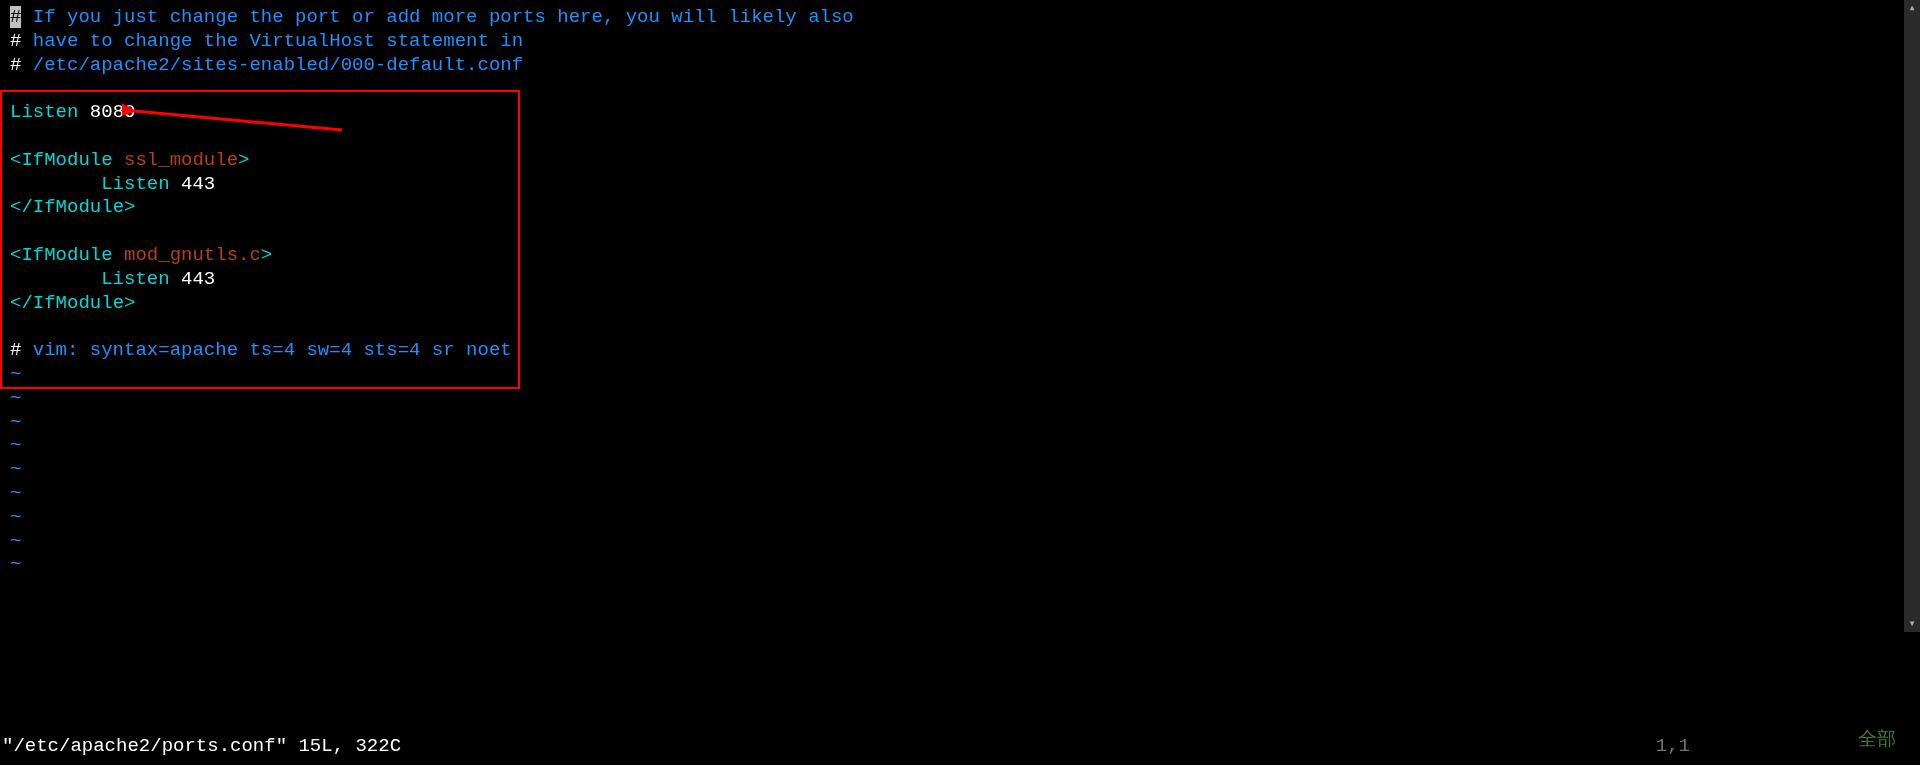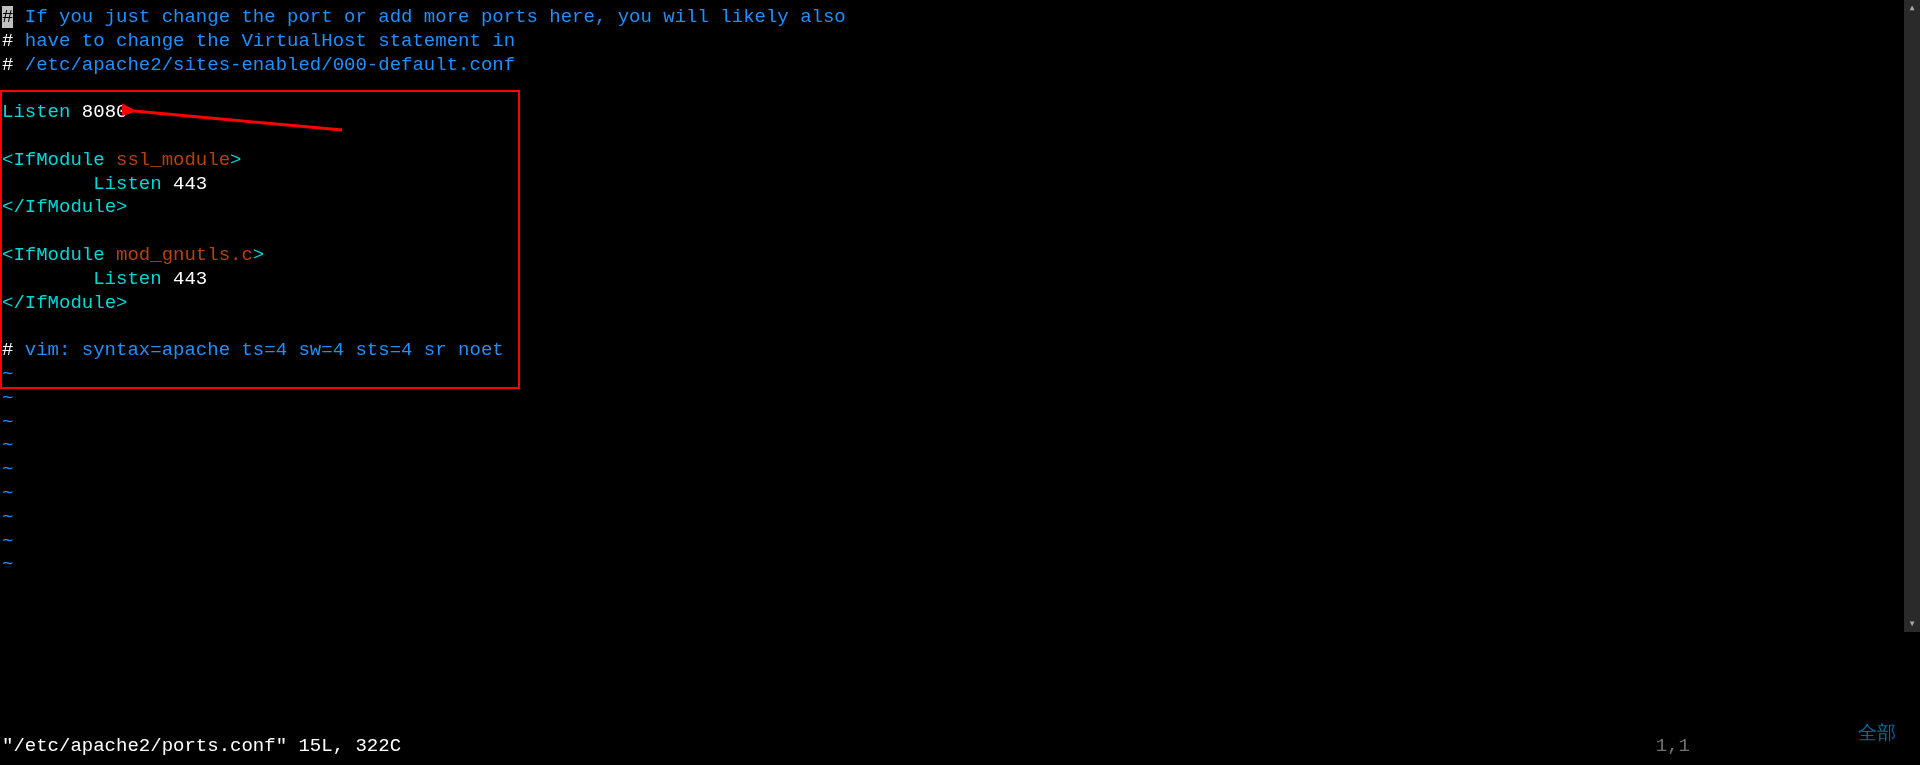--- a/index.html
+++ b/index.html
@@ -10,21 +10,21 @@
     background:#000;
     font-family:"Consolas","Courier New",monospace;
     font-size:19px;
     line-height:23.8px;
     color:#fff;
     overflow:hidden;
     position:relative;
   }
   .editor{
     white-space:pre;
-    padding:6px 0 0 2px;
+    padding:6px 0 0 10px;
   }
   .hash    {color:#fff;}
   .comment {color:#1e90ff;}
   .keyword {color:#00d7d7;}
   .tagname {color:#00d7d7;}
   .arg     {color:#b7410e;}
   .number  {color:#fff;}
   .tilde   {color:#1e90ff;}
   .cursor  {background:#c0c0c0;color:#000;}
   .redbox{
@@ -46,22 +46,22 @@
   .status{
     position:absolute;
     left:2px;
     bottom:6px;
     color:#fff;
     white-space:pre;
   }
   .status-right{
     position:absolute;
     right:24px;
-    bottom:18px;
-    color:#0369a1;
+    bottom:12px;
+    color:#4d7c0f;
     white-space:pre;
   }
   .status-mid{
     position:absolute;
     right:230px;
     bottom:6px;
     color:#737373;
     white-space:pre;
   }
   .scrollbar{

